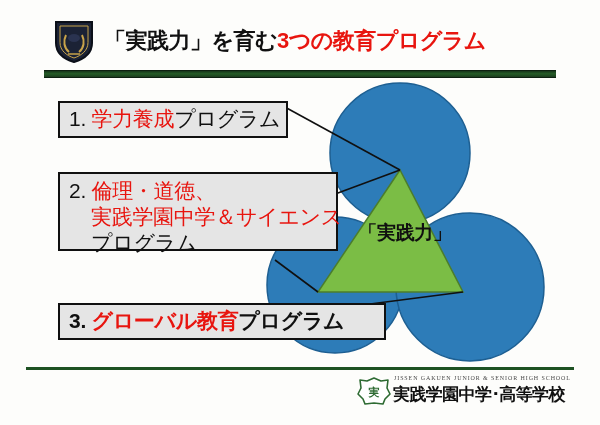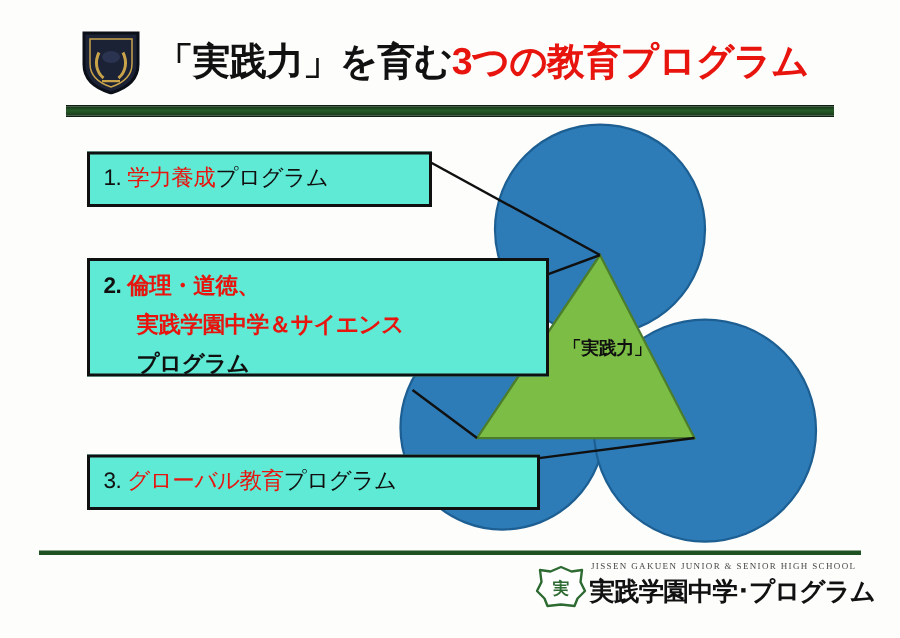--- a/index.html
+++ b/index.html
@@ -28,21 +28,21 @@
   }
   #crest svg { display: block; }
 
   #title {
     position: absolute;
     left: 104px;
     top: 20px;
     width: 470px;
     height: 42px;
     line-height: 42px;
-    font-size: 25px;
+    font-size: 22px;
     font-weight: bold;
     color: #111111;
     letter-spacing: -0.5px;
     white-space: nowrap;
   }
   #title .hl { color: #e8150f; }
 
   #rule-top {
     position: absolute;
     left: 44px;
@@ -64,66 +64,66 @@
     height: 295px;
   }
   #diagram svg { display: block; }
 
   #center-label {
     position: absolute;
     left: 355px;
     top: 222px;
     width: 100px;
     text-align: center;
-    font-size: 12px;
+    font-size: 19px;
     font-weight: bold;
     line-height: 21px;
     color: #101010;
     letter-spacing: -0.3px;
     font-family: Liberation Serif, serif;
   }
 
   
   .callout {
     position: absolute;
-    background: #5eead4;
+    background: #e5e5e5;
     border: 2px solid #101010;
     box-sizing: border-box;
-    font-size: 15px;
+    font-size: 21px;
     line-height: 26px;
     color: #101010;
     letter-spacing: -0.3px;
     white-space: nowrap;
   }
   .callout .num { color: #101010; }
   .callout .hl  { color: #e8150f; }
   .callout .rest { color: #101010; }
 
   #box1 {
     left: 58px;
     top: 101px;
     width: 230px;
     height: 37px;
     padding: 3px 0 0 9px;
   }
   #box2 {
     left: 58px;
     top: 172px;
-    width: 308px;
+    width: 280px;
     height: 79px;
     padding: 4px 0 11px 9px;
-    font-weight: bold;
   }
   #box2 .line2, #box2 .line3 { padding-left: 22px; }
   #box3 {
     left: 58px;
     top: 303px;
-    width: 302px;
+    width: 328px;
     height: 37px;
     padding: 3px 0 0 9px;
+    font-weight: bold;
   }
 
   
   #rule-bottom {
     position: absolute;
     left: 26px;
     top: 367px;
     width: 548px;
     height: 3px;
     background: #1e5223;
@@ -208,15 +208,15 @@
   <div id="rule-bottom"></div>
 
   <div id="footer-logo">
     <svg width="34" height="29" viewBox="0 0 34 29">
       <path d="M17 1 L24 4 L31 3 L30 11 L33 17 L28 22 L26 27 L17 26 L8 27 L6 22 L1 17 L4 11 L3 3 L10 4 Z" fill="#ffffff" stroke="#2e6b33" stroke-width="1.6" stroke-linejoin="round"></path>
       <text x="17" y="19" text-anchor="middle" font-family="'Liberation Serif', serif" font-size="11" font-weight="bold" fill="#2e6b33">実</text>
     </svg>
   </div>
 
   <div id="footer-en">JISSEN GAKUEN JUNIOR &amp; SENIOR HIGH SCHOOL</div>
-  <div id="footer-jp">実践学園中学･プログラム</div>
+  <div id="footer-jp">実践学園中学･高等学校</div>
 
 </div>
 
 </body></html>

